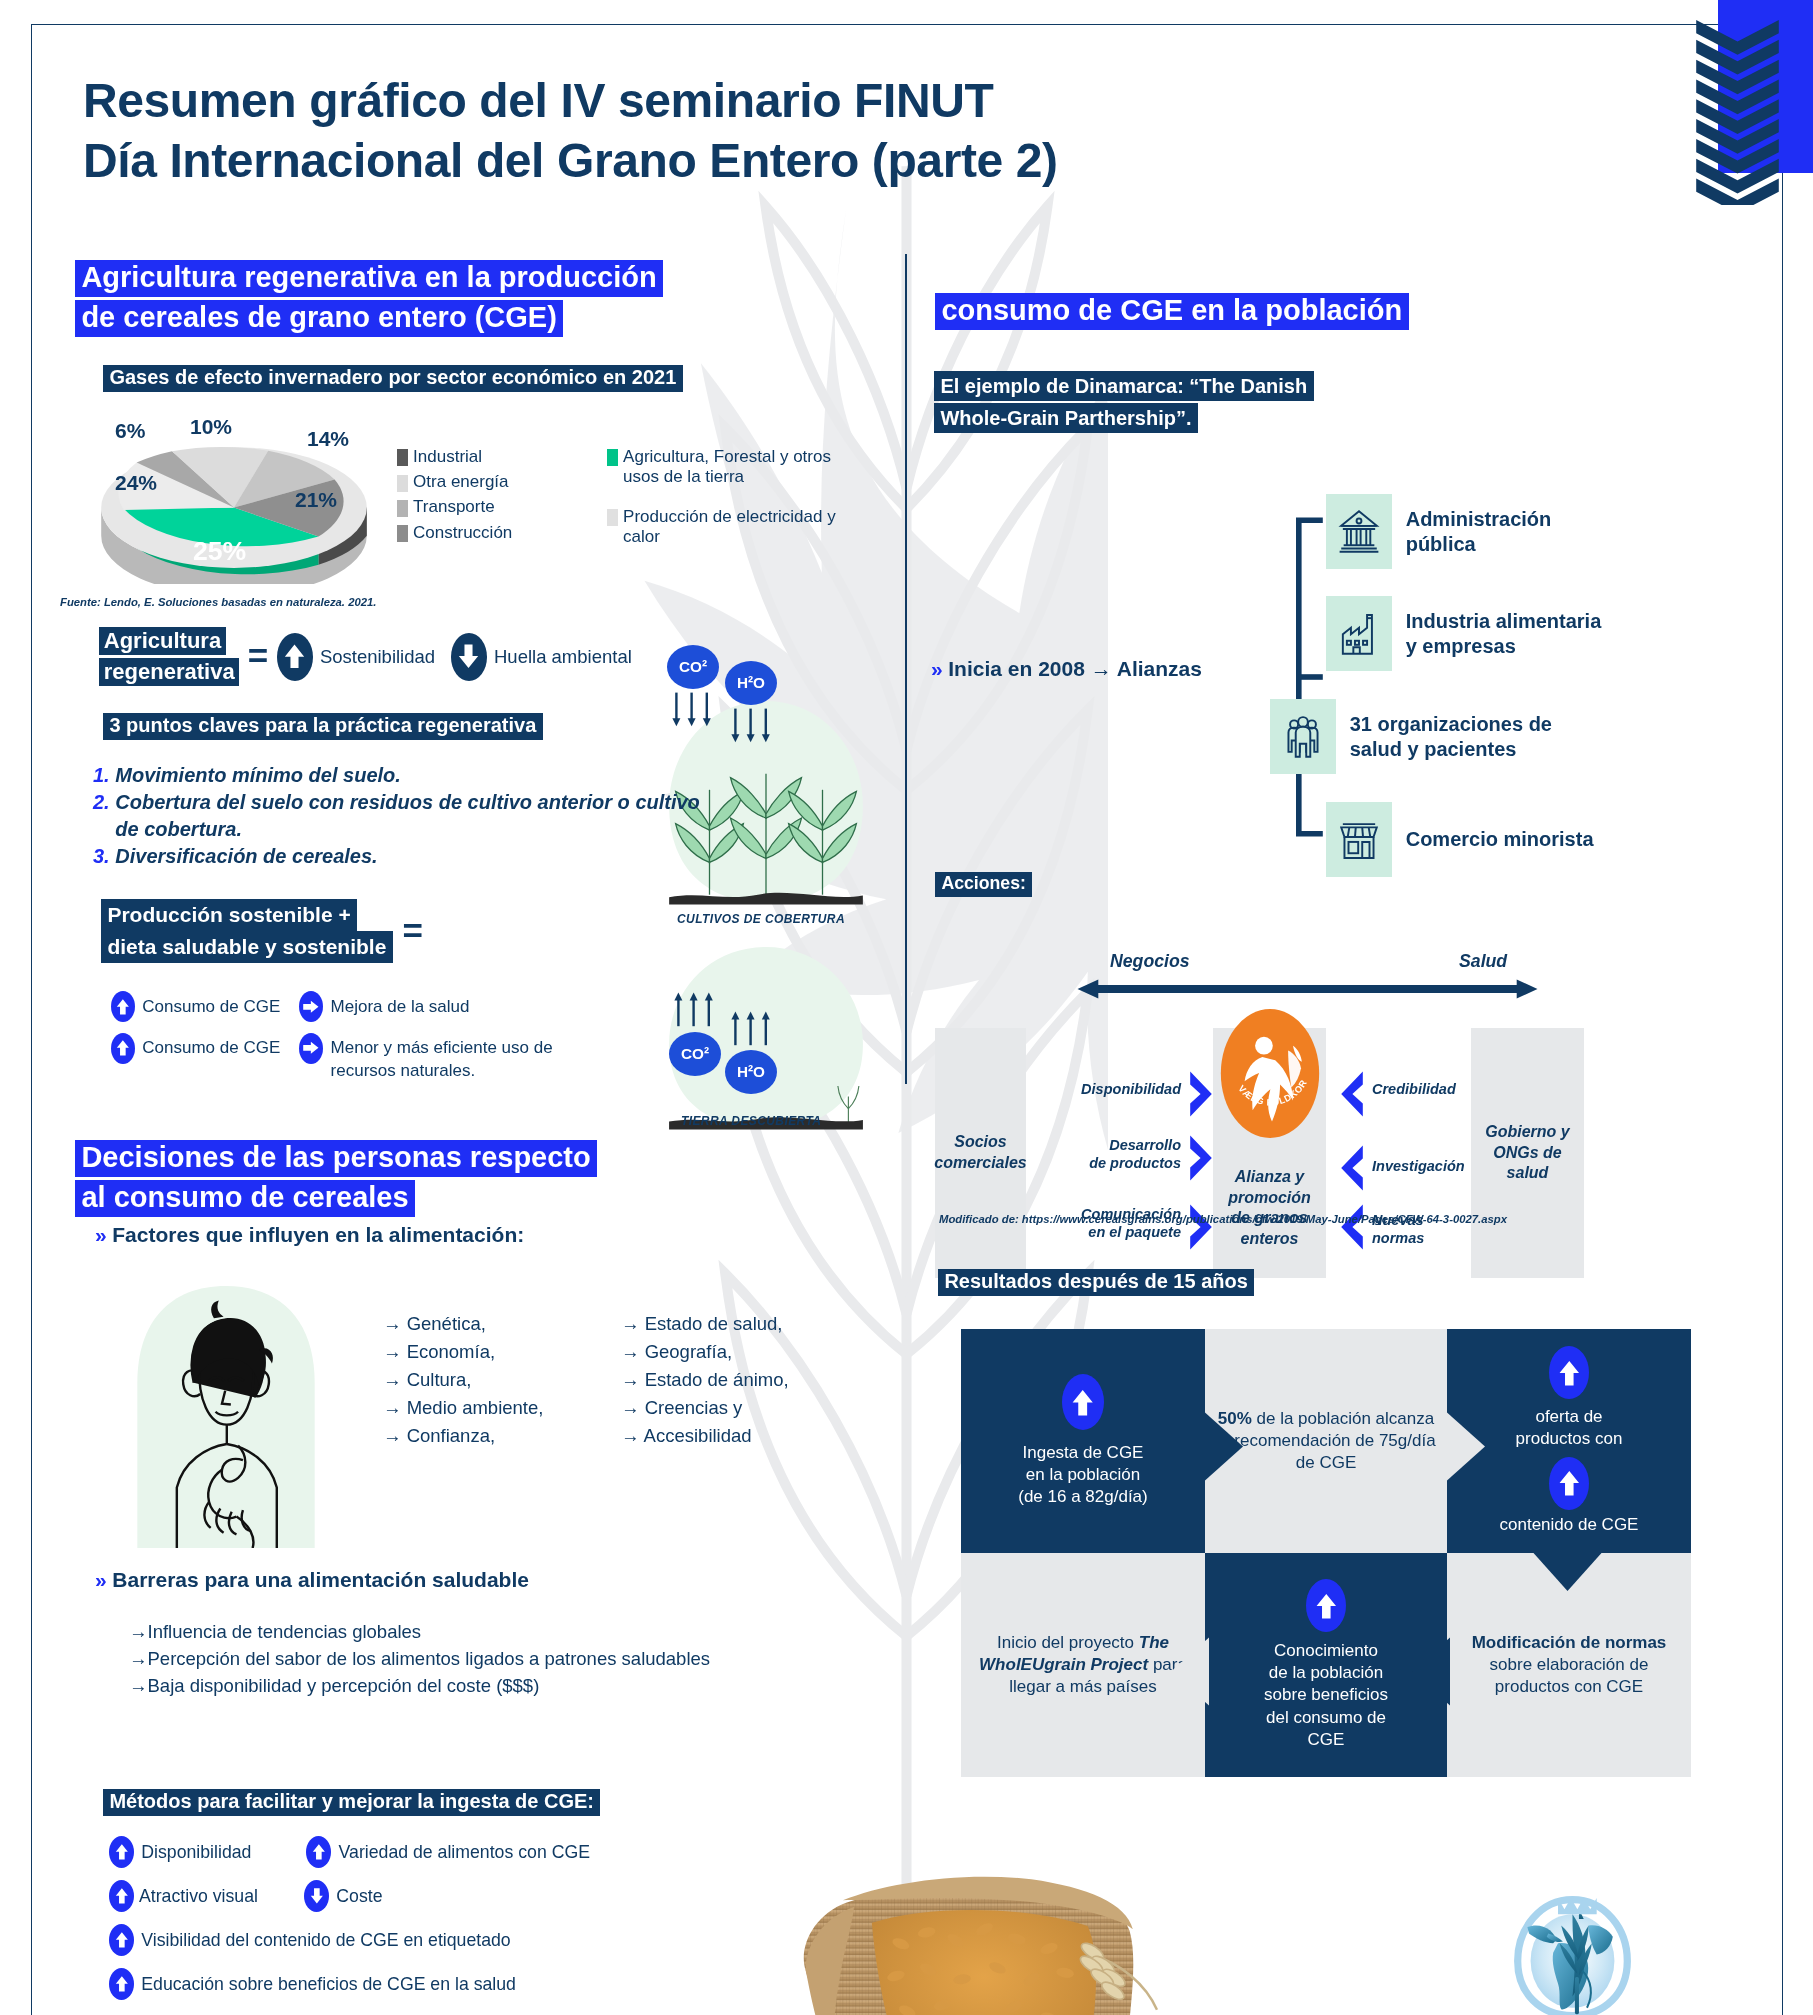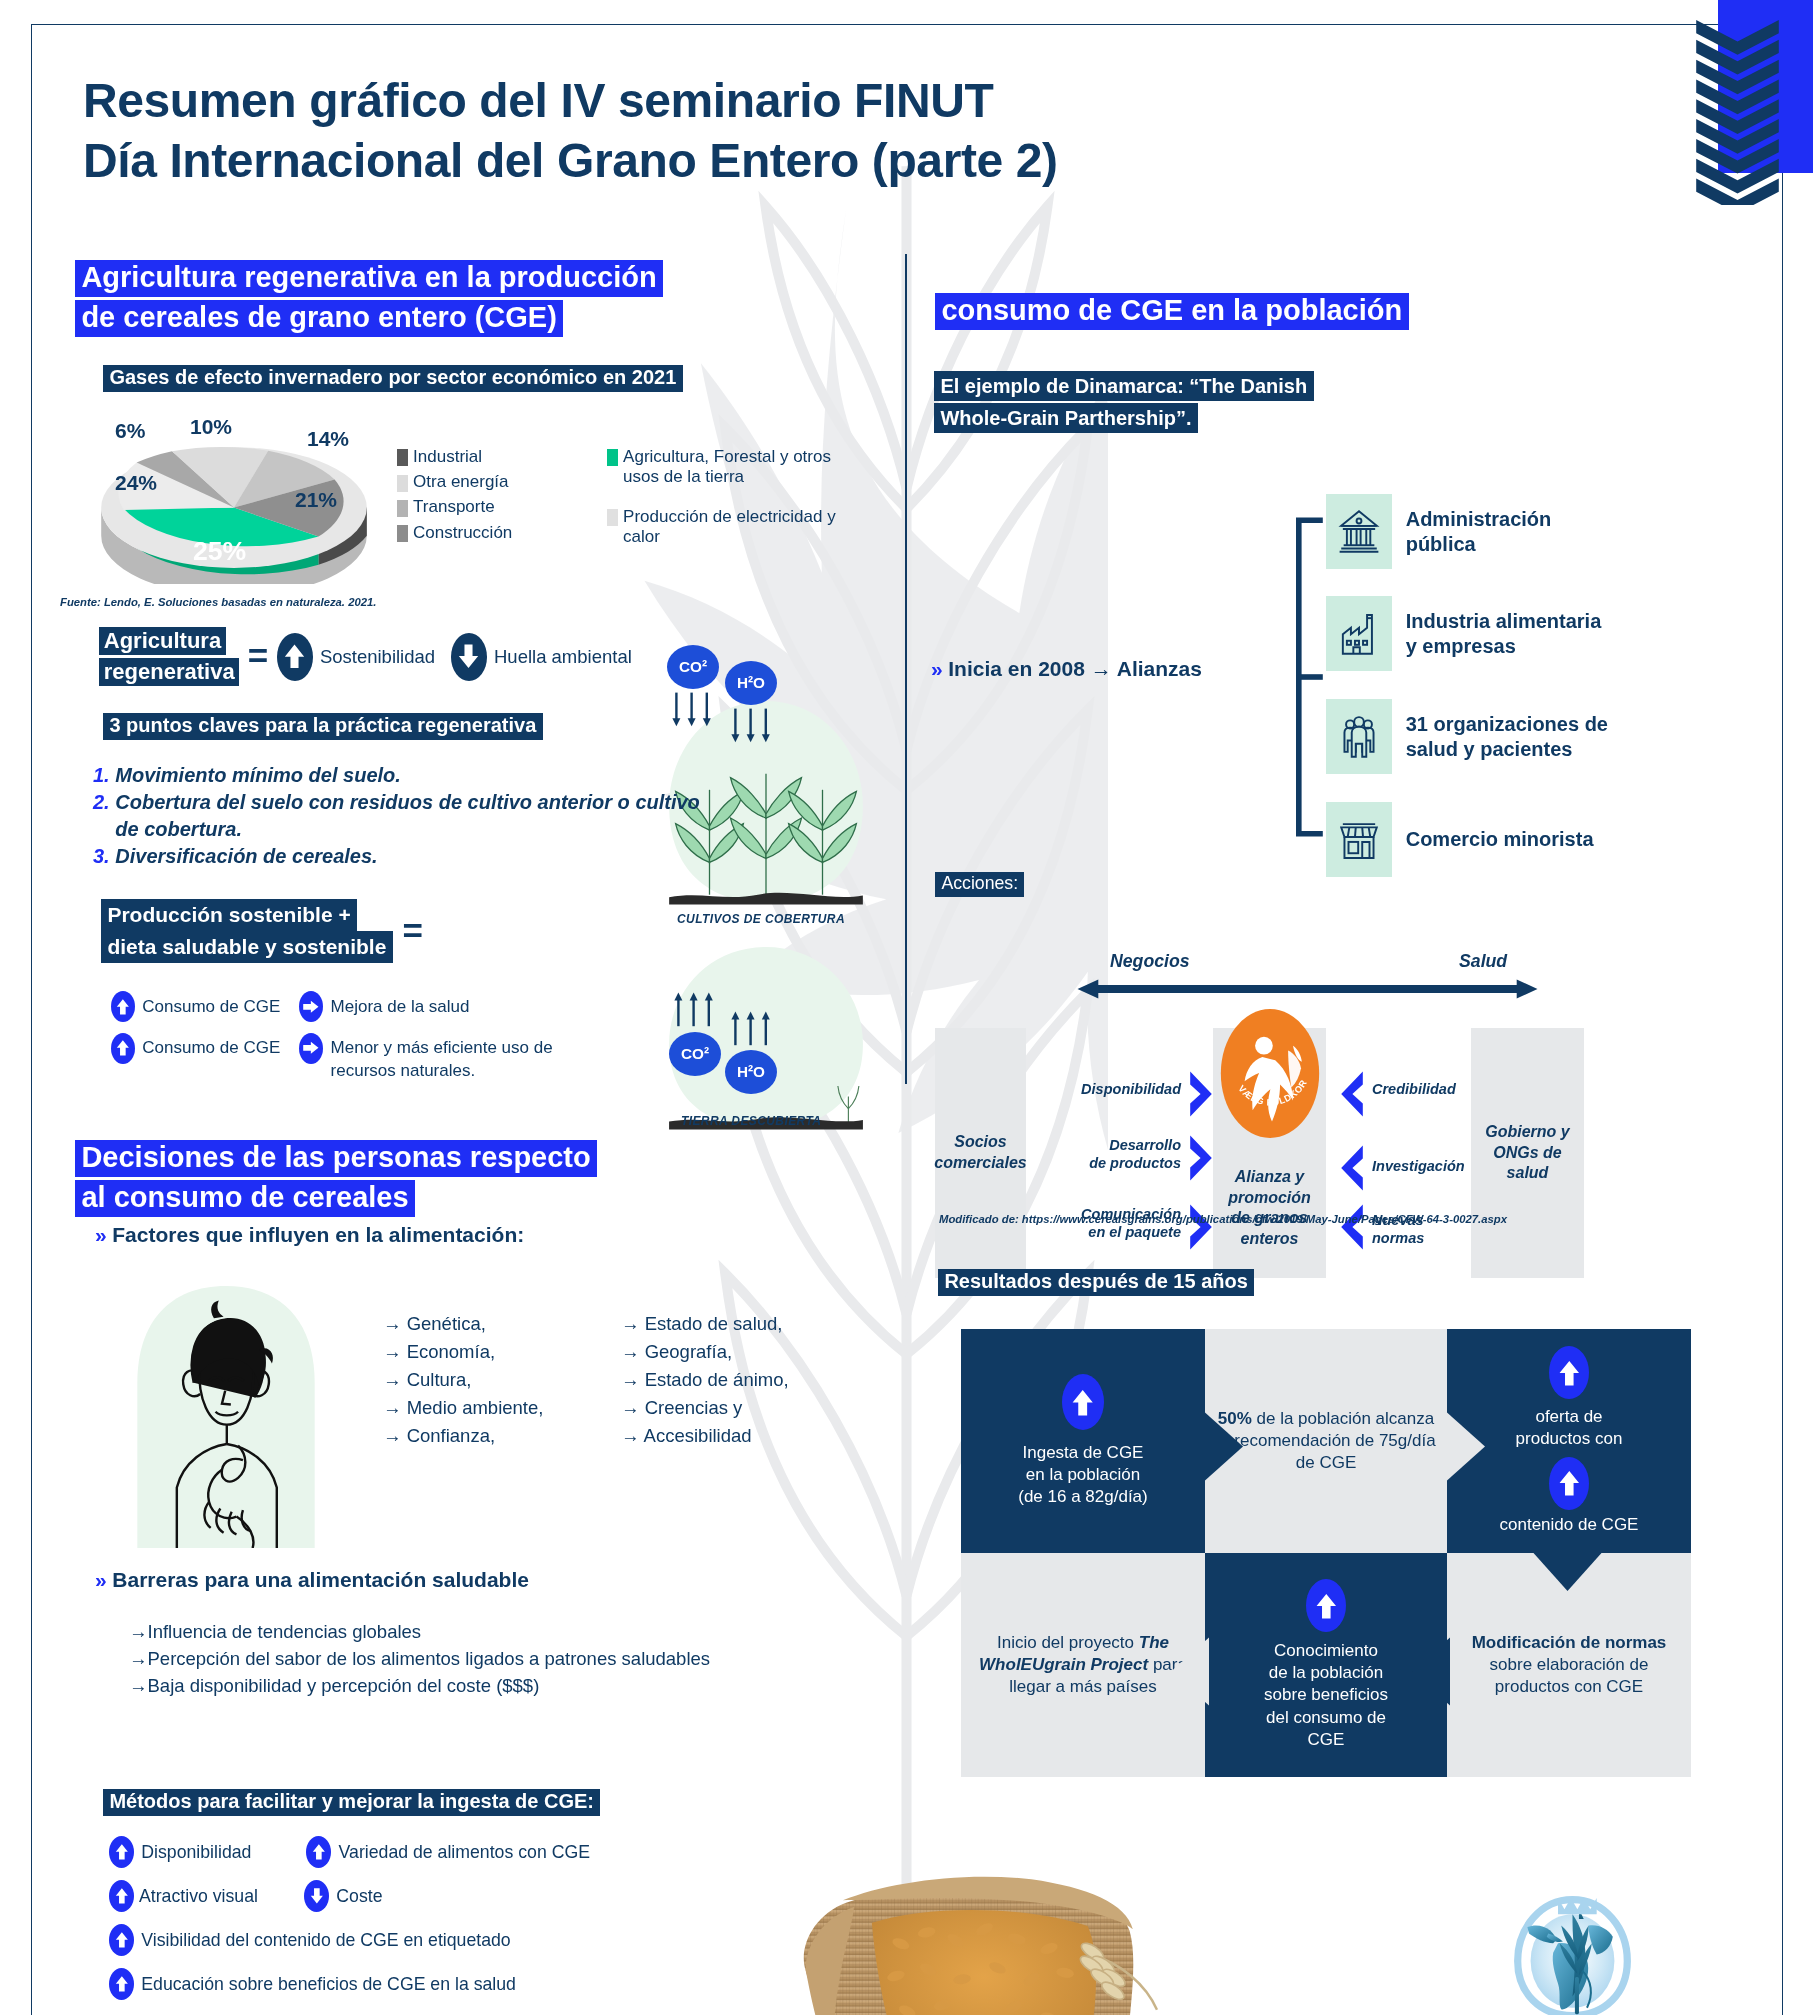--- a/index.html
+++ b/index.html
@@ -49,21 +49,21 @@
   .hl-blue span { background: #1f2ef5; }
   .hl-navy span { background: #103a63; }
   .hl-blue, .hl-navy { position: absolute; z-index: 6; }
 
   .sec-title { font-size: 29px; font-weight: bold; }
   .sec-title span { margin-bottom: 3.2px; }
 
   .box-title { font-size: 20px; font-weight: bold; }
   .box-title span { margin-bottom: 2.4px; }
 
-  .small-navy-label { font-size: 17.7px; font-weight: normal; }
+  .small-navy-label { font-size: 17.7px; font-weight: bold; }
 
   
   .pie-wrap { position: absolute; z-index: 6; }
   .pct-label { position: absolute; font-weight: bold; color: #103a63; font-size: 21px; z-index: 8;}
   .pct-center { position:absolute; color:#fff; font-weight:bold; font-size:26.6px; z-index:8;}
 
   
   .legend { position: absolute; z-index: 6; display: flex; gap: 0px; }
   .legend-col { display: flex; flex-direction: column; gap: 5.2px; }
   .legend-item { display: flex; align-items: flex-start; gap: 5.6px; }
@@ -628,21 +628,21 @@
           <rect x="31" y="38" width="5" height="5"></rect>
         <path d="M19 54 L19 46 L27 46 L27 54"></path>
         <path d="M36 10 L42 10"></path>
       </svg>
     </div>
     <div class="alli-text">
       Industria alimentaria<br>y empresas
     </div>
   </div>
 
-  <div class="alli-item" style="left:1326px; top:699px;">
+  <div class="alli-item" style="left:1270px; top:699px;">
     <div class="alli-icon">
       <svg width="42" height="47" viewBox="0 0 52 58" fill="none" stroke="#103a63" stroke-width="2.4">
         <circle cx="15" cy="14" r="5"></circle>
           <path d="M8 24 C8 20 11 18 15 18 C19 18 22 20 22 24 L22 48 L18 48 L18 34 L12 34 L12 48 L8 48 Z"></path>
         <circle cx="37" cy="14" r="5"></circle>
           <path d="M30 24 C30 20 33 18 37 18 C41 18 44 20 44 24 L44 48 L40 48 L40 34 L34 34 L34 48 L30 48 Z"></path>
         <circle cx="26" cy="11" r="6"></circle>
           <path d="M17 24 C17 19 21 17 26 17 C31 17 35 19 35 24 L35 54 L30 54 L30 38 L22 38 L22 54 L17 54 Z" fill="#cdece0"></path>
       </svg>
     </div>

